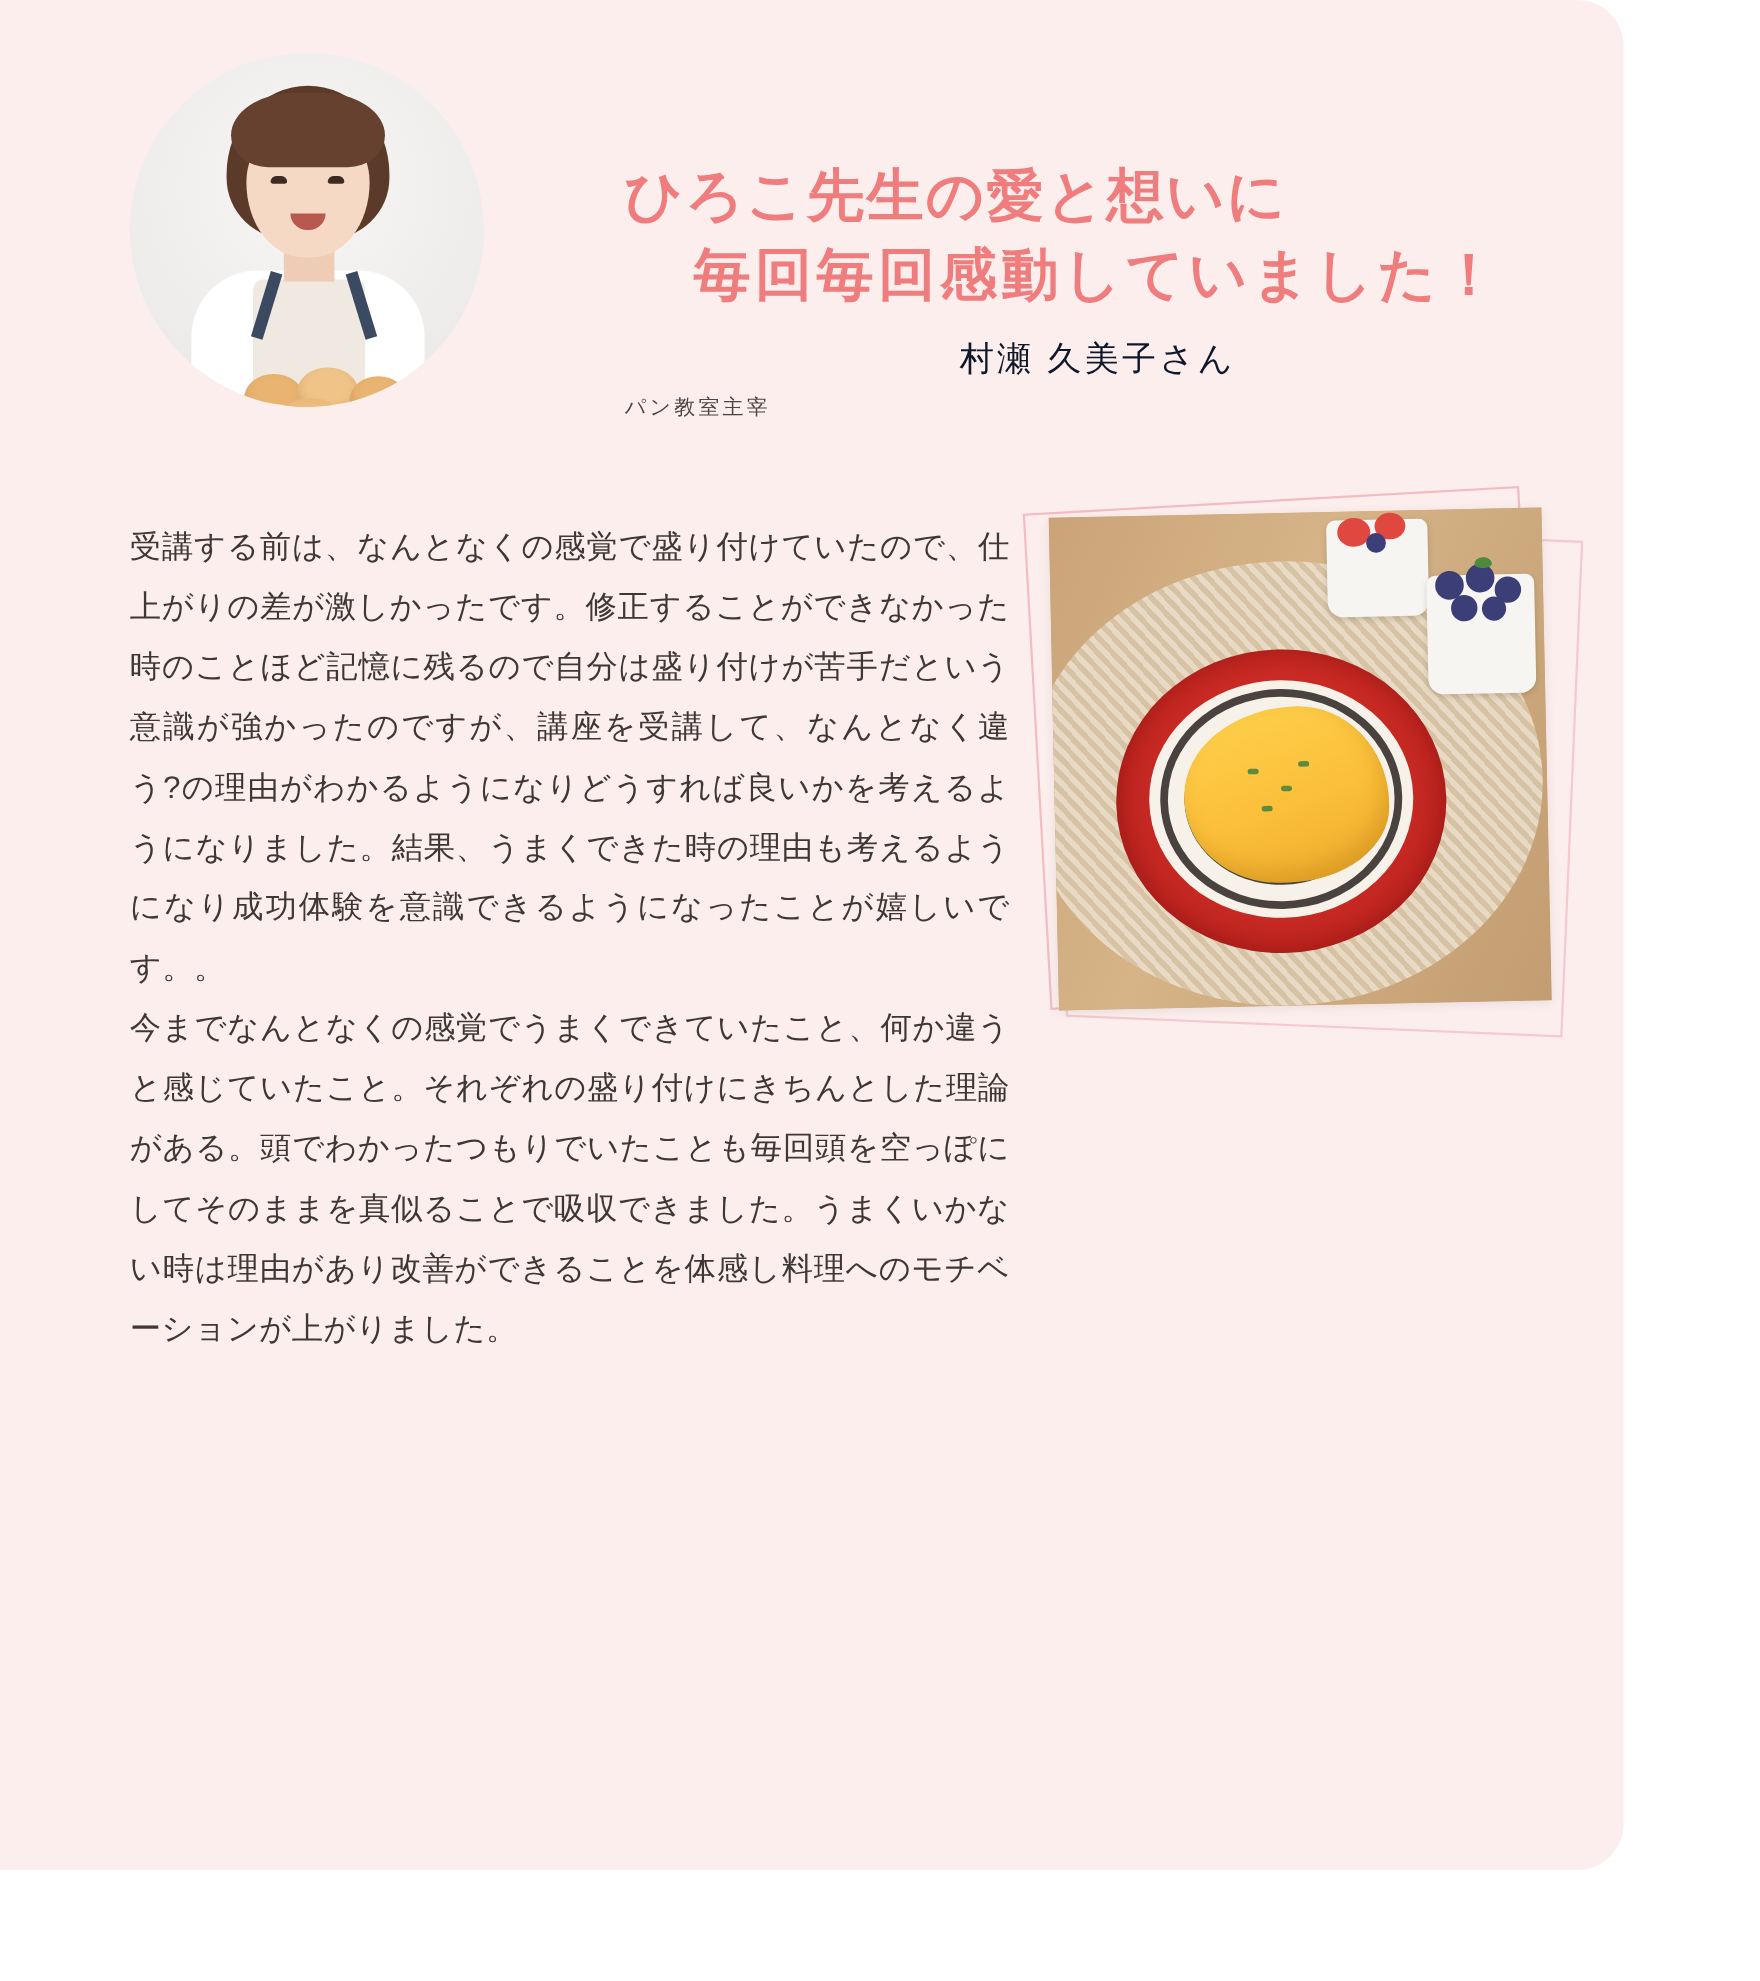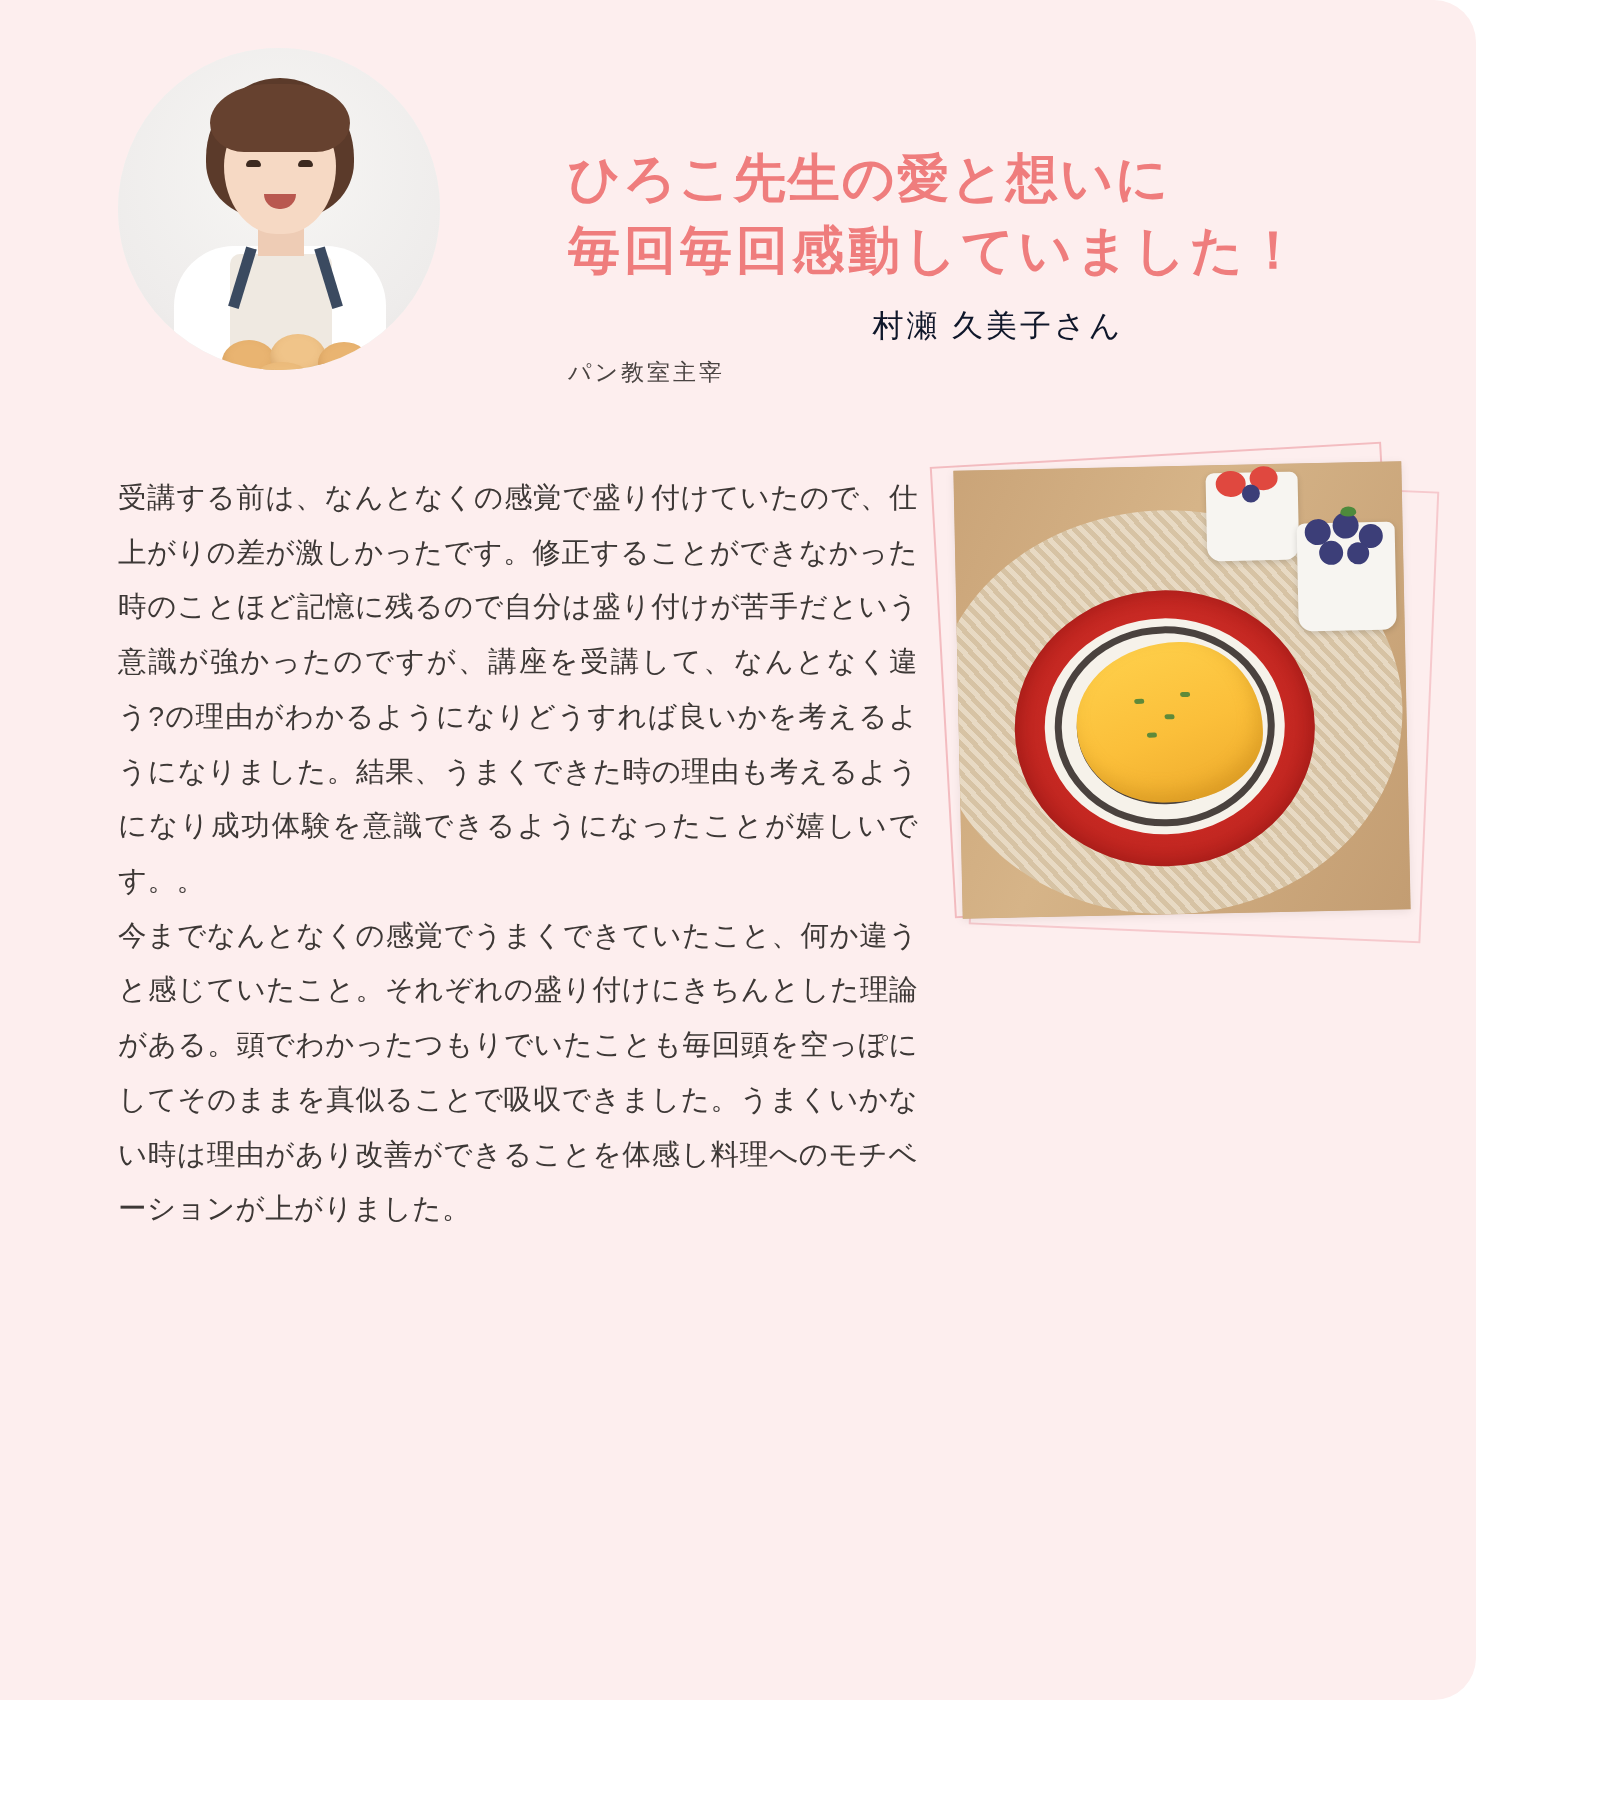--- a/index.html
+++ b/index.html
@@ -139,32 +139,32 @@
     width: 860px;
   }
   .headline {
     color: #ef7d7d;
     font-size: 52px;
     line-height: 1.38;
     letter-spacing: 2px;
     font-weight: 700;
     margin-top: 23px;
   }
-  .headline .line2 { display: block; letter-spacing: 4px; }
+  .headline .line2 { display: block; letter-spacing: 4px; text-align: center; }
   .person-name {
     margin-top: 18px;
     color: #0f172a;
     font-size: 31px;
     letter-spacing: 3px;
     text-align: center;
   }
   .person-role {
     margin-top: 10px;
     color: #4a4442;
-    font-size: 23px;
+    font-size: 19px;
     letter-spacing: 3px;
   }
 
   
   .body-copy {
     position: absolute;
     left: 118px;
     top: 470px;
     width: 800px;
     color: #3d3836;

